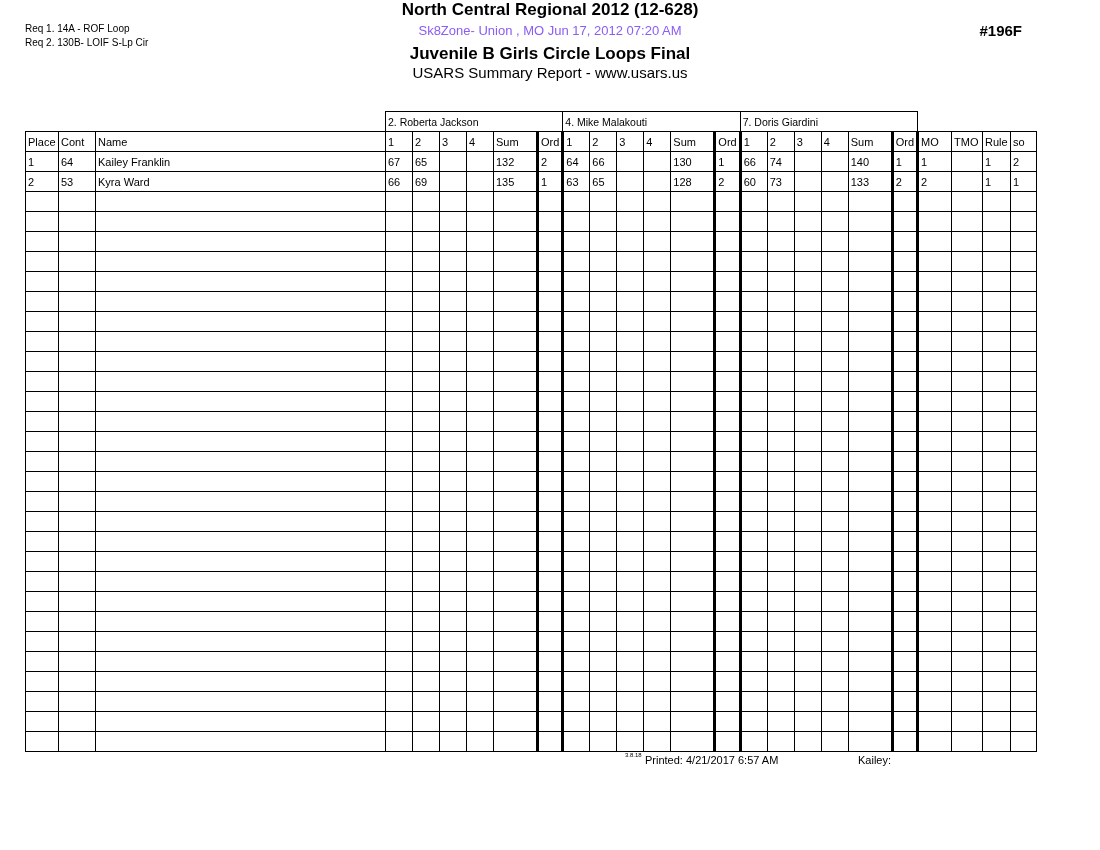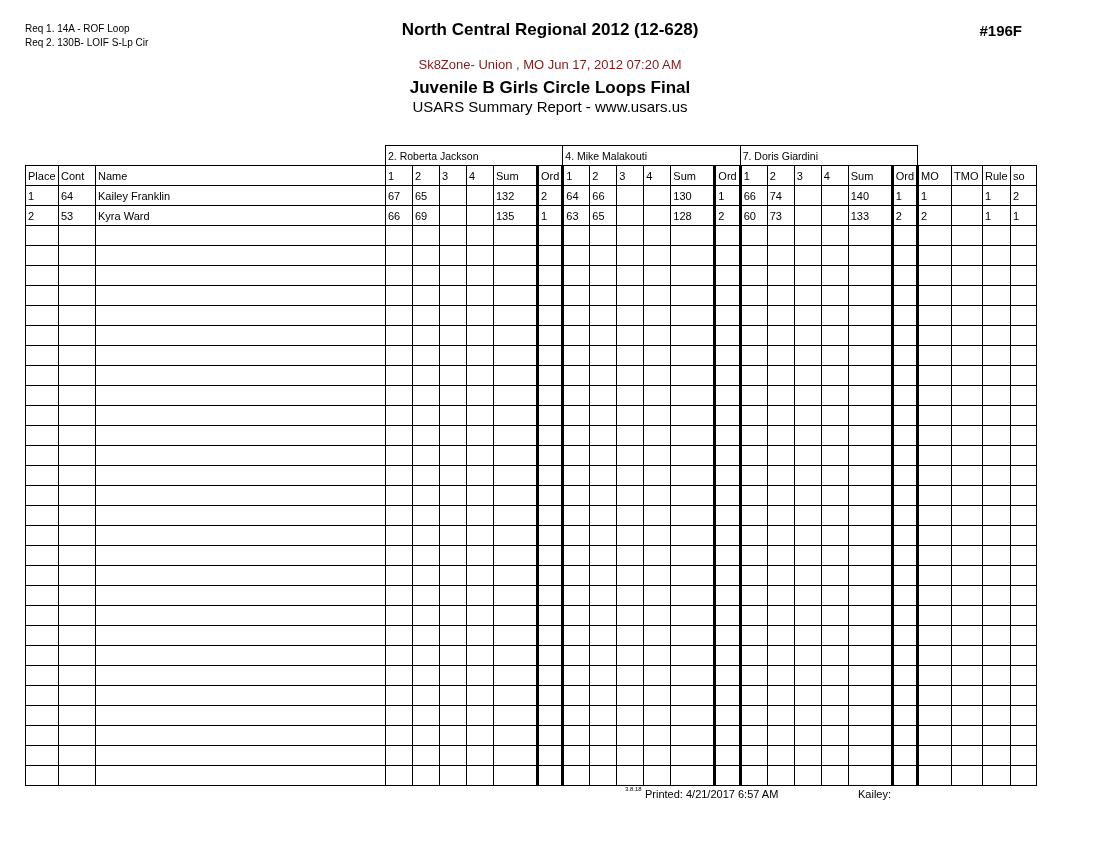--- a/index.html
+++ b/index.html
@@ -5,23 +5,23 @@
   html, body { margin:0; padding:0; background:#fff; }
   body {
     width:1100px; height:850px;
     font-family:"Liberation Sans", sans-serif;
     color:#000;
   }
   .page { position:relative; width:1100px; height:850px; overflow:hidden; }
 
   
   .req-block { position:absolute; left:25px; top:22px; font-size:10px; line-height:1.4; }
-  .center-block { text-align:center; padding-top:20px; }
+  .center-block { text-align:center; }
   .comp-title { font-size:17px; font-weight:bold; }
-  .venue-line { font-size:13px; margin-top:17px; color:#7f1d1d; }
+  .venue-line { font-size:13px; margin-top:3px; color:#8b5cf6; }
   .event-title { font-size:17px; font-weight:bold; margin-top:6px; }
   .report-type { font-size:15px; }
   .doc-num { position:absolute; right:78px; top:22px; font-size:15px; font-weight:bold; }
 
   
   table.score {
     border-collapse:collapse; table-layout:fixed;
     margin:30px 0 0 25px;
     font-size:11px;
     padding-left:24px;

